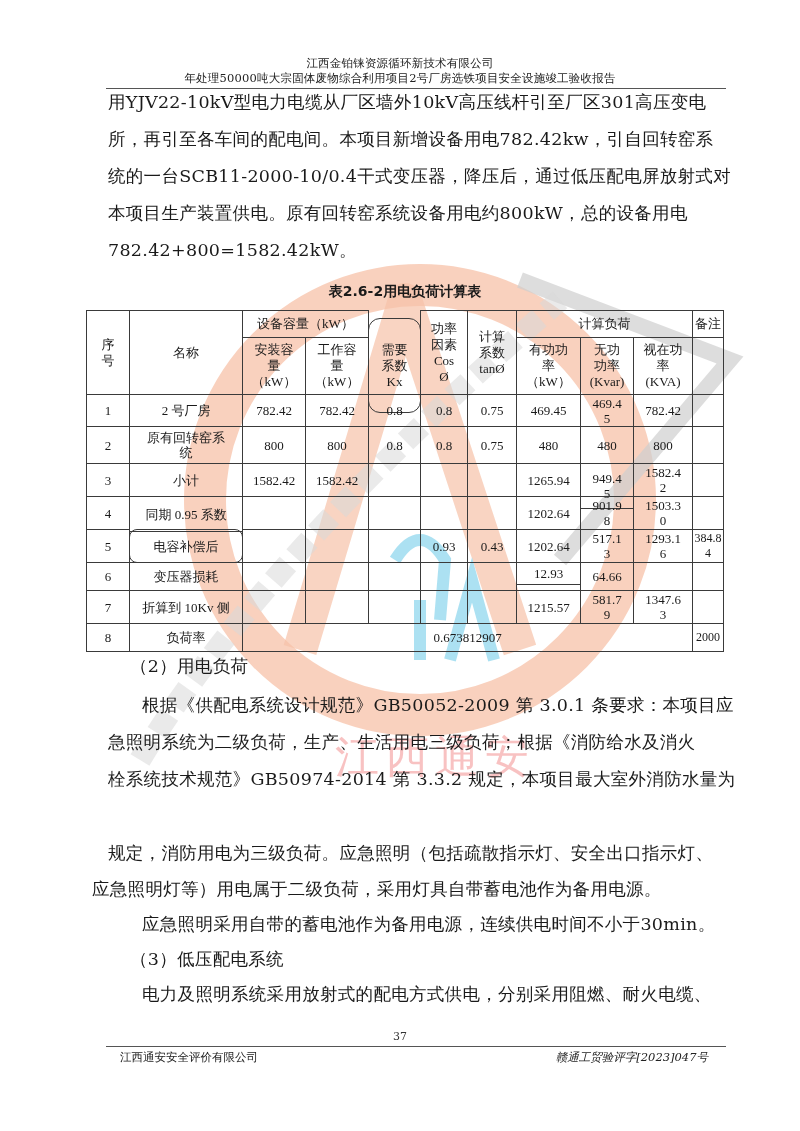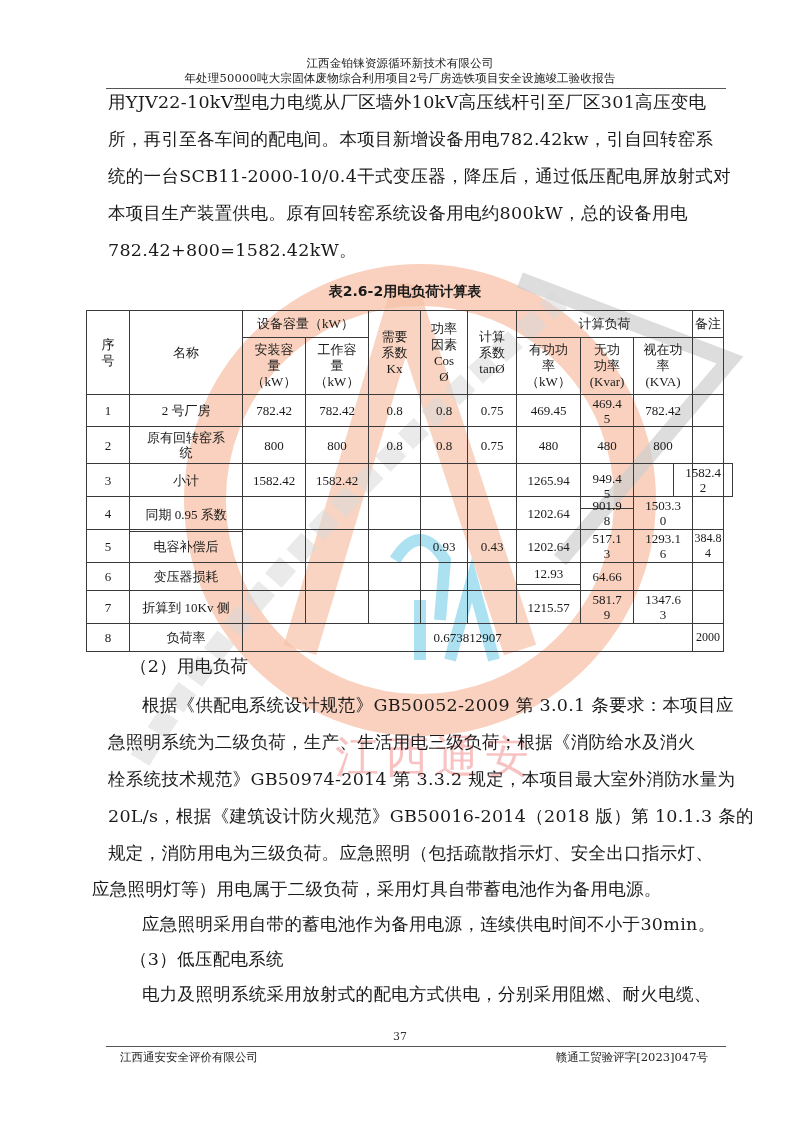--- a/index.html
+++ b/index.html
@@ -33,21 +33,21 @@
   .hcell { font-size: 13px; line-height: 16px; }
 
   
   .wm { position: absolute; pointer-events: none; }
 
   
   .pgnum { position: absolute; top: 1030px; left: 380px; width: 40px; text-align: center;
            font-size: 11px; color: #333; }
   .ftr-rule { position: absolute; left: 106px; width: 620px; top: 1046px; border-top: 1px solid #555; }
   .ftr-left { position: absolute; left: 120px; top: 1050px; font-size: 11.5px; color: #222; }
-  .ftr-right { position: absolute; right: 92px; top: 1050px; font-size: 11.5px; color: #222; }
+  .ftr-right { position: absolute; right: 92px; top: 1050px; font-size: 11.5px; color: #222; font-style: italic; }
 </style>
 </head>
 <body>
 
 <div class="page">
 
   <svg class="wm" style="left:0;top:0;" width="800" height="1131" viewBox="0 0 800 1131">
 
     <circle cx="420" cy="500" r="215" fill="none" stroke="#f7c2a8" stroke-width="42" opacity="0.75"></circle>
 
@@ -90,21 +90,21 @@
     <div class="cell hcell" style="left:242px;top:337px;width:64px;height:58px;">
         <span>安装容
 量
 （kW）</span>
       </div>
     <div class="cell hcell" style="left:305px;top:337px;width:64px;height:58px;">
         <span>工作容
 量
 （kW）</span>
       </div>
-    <div class="cell hcell" style="left:368px;top:310px;width:53px;height:85px;">
+    <div class="cell hcell" style="left:368px;top:318px;width:53px;height:95px;border-radius:12px;">
         <span>需要
 系数
 Kx</span>
       </div>
     <div class="cell hcell" style="left:420px;top:310px;width:48px;height:85px;">
         <span>功率
 因素
 Cos
 Ø</span>
       </div>
@@ -227,21 +227,21 @@
     <div class="cell" style="left:467px;top:463px;width:50px;height:34px;">
         <span></span>
       </div>
     <div class="cell" style="left:516px;top:463px;width:65px;height:34px;">
         <span>1265.94</span>
       </div>
     <div class="cell" style="left:580px;top:463px;width:54px;height:46px;">
         <span>949.4
 5</span>
       </div>
-    <div class="cell" style="left:633px;top:463px;width:60px;height:34px;margin-left:40px;">
+    <div class="cell" style="left:633px;top:463px;width:60px;height:34px;">
         <span>1582.4
 2</span>
       </div>
     <div class="cell" style="left:692px;top:463px;width:32px;height:34px;">
         <span></span>
       </div>
 
     <div class="cell" style="left:86px;top:496px;width:44px;height:34px;">
         <span>4</span>
       </div>
@@ -274,21 +274,21 @@
         <span>1503.3
 0</span>
       </div>
     <div class="cell" style="left:692px;top:496px;width:32px;height:34px;">
         <span></span>
       </div>
 
     <div class="cell" style="left:86px;top:529px;width:44px;height:34px;">
         <span>5</span>
       </div>
-    <div class="cell" style="left:129px;top:529px;width:114px;height:34px;">
+    <div class="cell" style="left:129px;top:529px;width:114px;height:34px;border-radius:8px;">
         <span>电容补偿后</span>
       </div>
     <div class="cell" style="left:242px;top:529px;width:64px;height:34px;">
         <span></span>
       </div>
     <div class="cell" style="left:305px;top:529px;width:64px;height:34px;">
         <span></span>
       </div>
     <div class="cell" style="left:368px;top:529px;width:53px;height:34px;">
         <span></span>
@@ -395,21 +395,20 @@
       </div>
     <div class="cell" style="left:692px;top:623px;width:32px;height:29px;font-size:12px;">
         <span>2000</span>
       </div>
   </div>
 
   <div class="para" style="top:648px;left:130px;">（2）用电负荷</div>
   <div class="para" style="top:687px;left:142px;">根据《供配电系统设计规范》GB50052-2009 第 3.0.1 条要求：本项目应</div>
   <div class="para" style="top:724px;left:108px;">急照明系统为二级负荷，生产、生活用电三级负荷；根据《消防给水及消火</div>
   <div class="para" style="top:761px;left:108px;">栓系统技术规范》GB50974-2014 第 3.3.2 规定，本项目最大室外消防水量为</div>
-  <div class="para" style="top:798px;left:108px;">20L/s，根据《建筑设计防火规范》GB50016-2014（2018 版）第 10.1.3 条的</div>
   <div class="para" style="top:835px;left:108px;">规定，消防用电为三级负荷。应急照明（包括疏散指示灯、安全出口指示灯、</div>
   <div class="para" style="top:871px;left:92px;">应急照明灯等）用电属于二级负荷，采用灯具自带蓄电池作为备用电源。</div>
   <div class="para" style="top:906px;left:142px;">应急照明采用自带的蓄电池作为备用电源，连续供电时间不小于30min。</div>
 
   <div class="para" style="top:941px;left:130px;">（3）低压配电系统</div>
   <div class="para" style="top:976px;left:142px;">电力及照明系统采用放射式的配电方式供电，分别采用阻燃、耐火电缆、</div>
 
   <div class="pgnum">37</div>
   <div class="ftr-rule"></div>
   <div class="ftr-left">江西通安安全评价有限公司</div>

